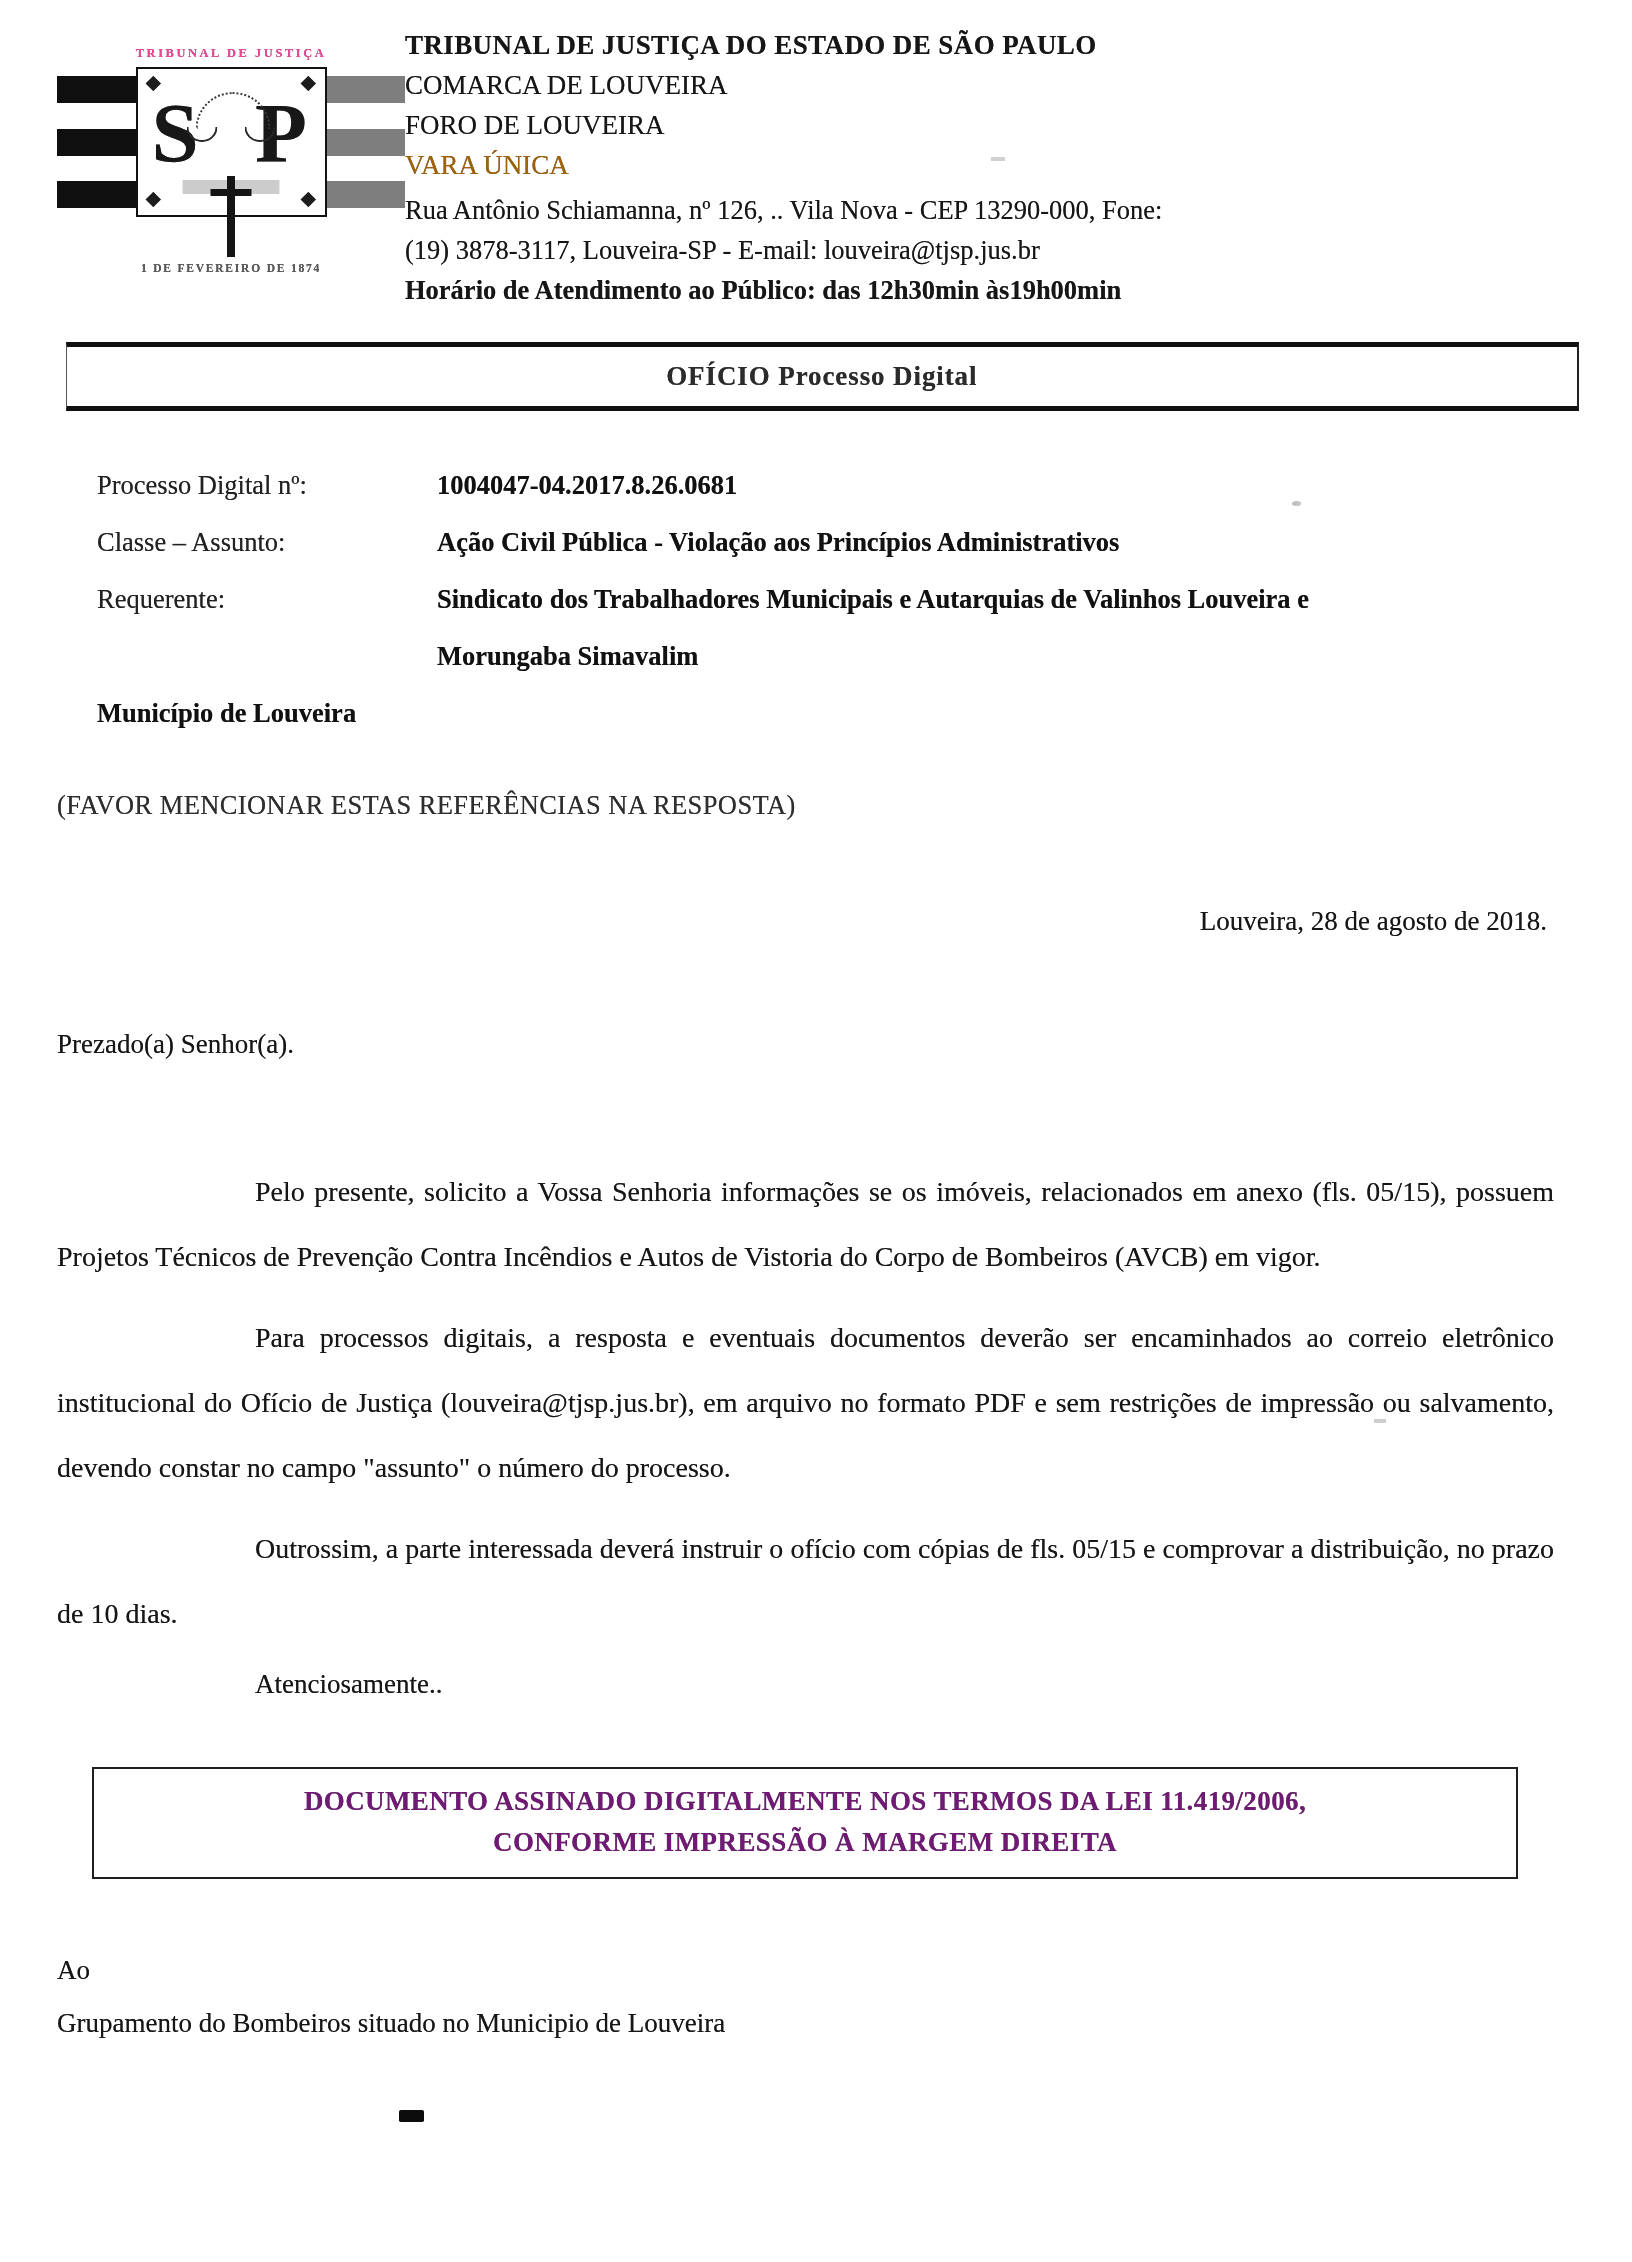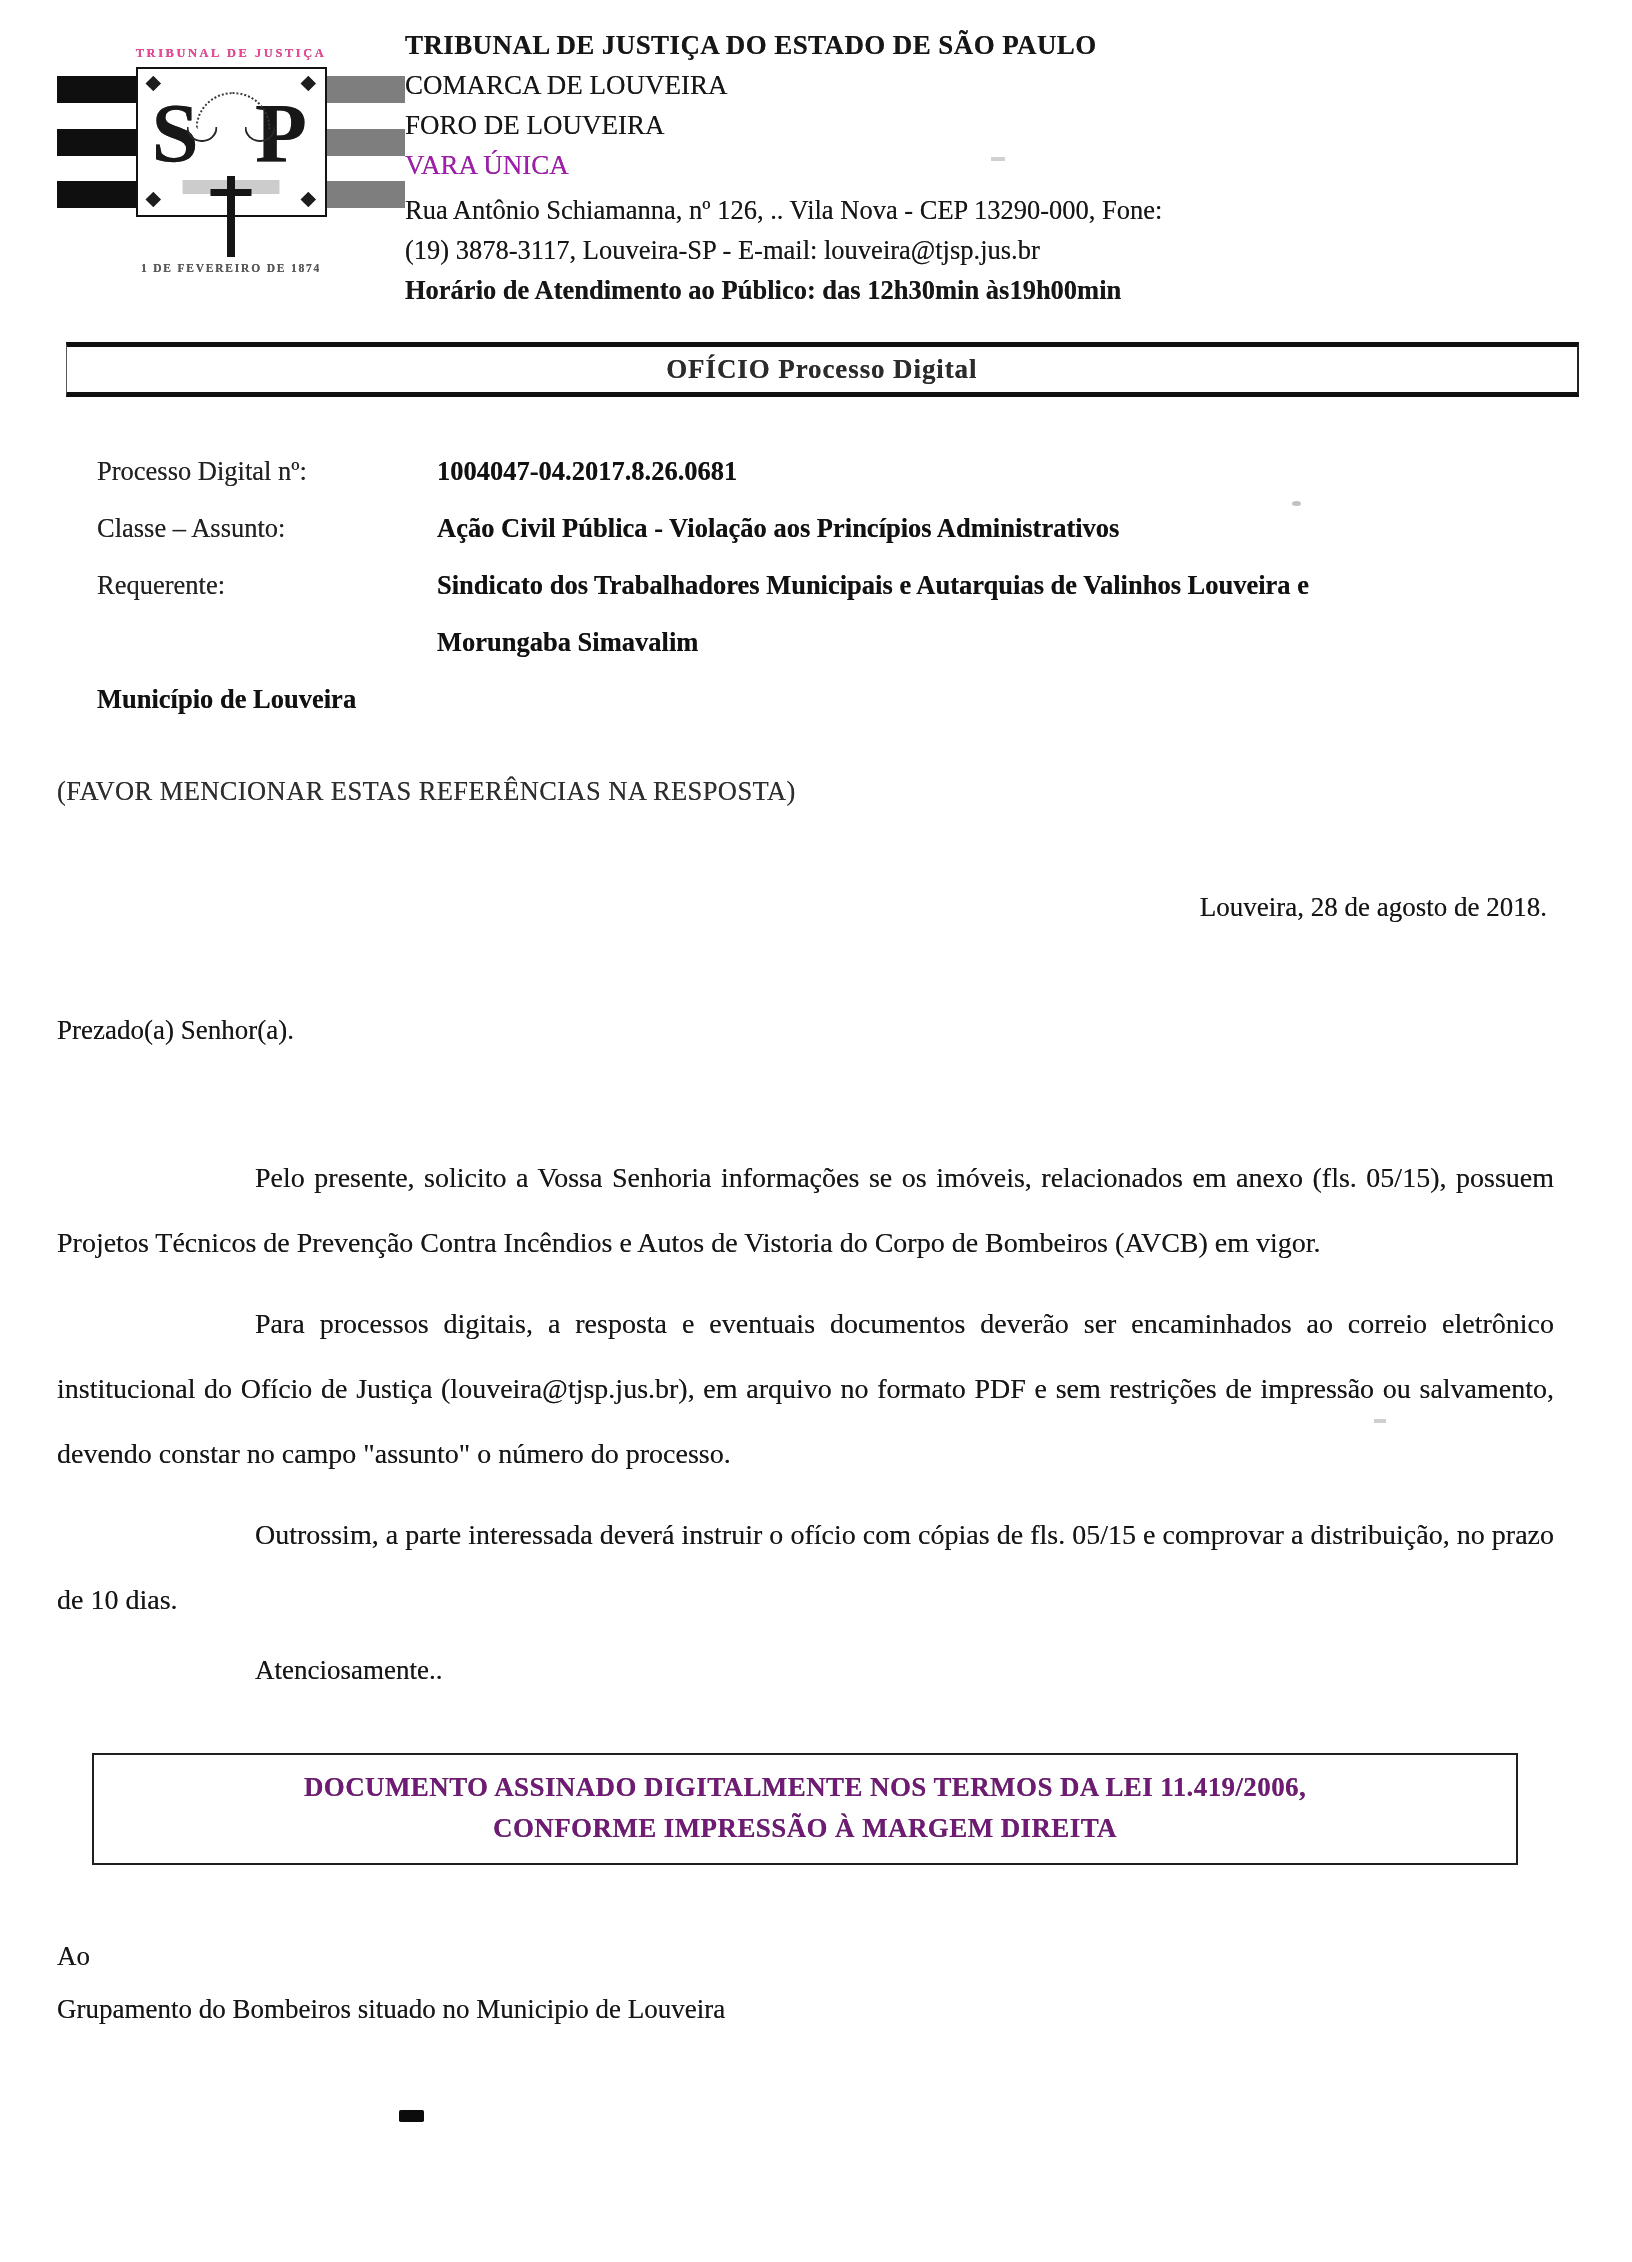--- a/index.html
+++ b/index.html
@@ -36,31 +36,31 @@
   .scales-pan { position:absolute; width:26.5px; height:13.2px; border:2.6px solid #2c2c2c; border-top:none; border-radius:0 0 26.5px 26.5px; top:35px; }
   .pan-left { left:-1.8px; } .pan-right { right:-1.8px; }
   .sword { position:absolute; left:50%; bottom:-42px; transform:translateX(-50%); width:8px; height:81px; background:#1a1a1a; }
   .sword-guard { position:absolute; left:50%; bottom:19.4px; transform:translateX(-50%); width:41px; height:7px; background:#1a1a1a; }
   .sword-smudge { position:absolute; left:50%; bottom:21px; transform:translateX(-50%); width:97px; height:14px; background:#9a9a9a; opacity:.55; }
   .seal-bottom { margin-top:44px; text-align:center; font-size:11.5px; font-weight:bold; letter-spacing:1.8px; color:#5a5a5a; }
 
   .letterhead-text { padding-top:3.5px; }
   .org-line { font-size:27px; line-height:40px; }
   .org-line-0 { font-weight:bold; letter-spacing:0.4px; }
-  .org-line-3 { color:#a21caf; filter:blur(0.4px); }
+  .org-line-3 { color:#a16207; filter:blur(0.4px); }
   .address-line { font-size:26.5px; line-height:40px; margin-top:0; }
   .address-gap { margin-top:5.3px; }
   .hours-line { font-size:26.5px; line-height:40px; font-weight:bold; }
 
   
   .title-box {
     margin:32px 0 0 8.8px; width:1513px; box-sizing:border-box;
     border-top:5.3px solid #101010; border-bottom:5.3px solid #101010;
     border-left:1.8px solid #555; border-right:2.6px solid #222;
-    height:55px; display:flex; align-items:center; justify-content:center;
+    height:69px; display:flex; align-items:center; justify-content:center;
   }
   .title-box-label { font-size:27px; font-weight:bold; color:#2b2b2b; letter-spacing:0.9px; filter:blur(0.3px); }
 
   
   .process-table { margin-top:46px; margin-left:40px; display:grid; grid-template-columns:340px 1fr; }
   .process-label { font-size:26.5px; line-height:57px; color:#222; }
   .process-value { font-size:26.5px; line-height:57px; font-weight:600; max-width:979px; color:#111; }
 
   .reference-note { margin-top:48px; font-size:26.5px; color:#2e2e2e; letter-spacing:0.4px; filter:blur(0.2px); }
 

